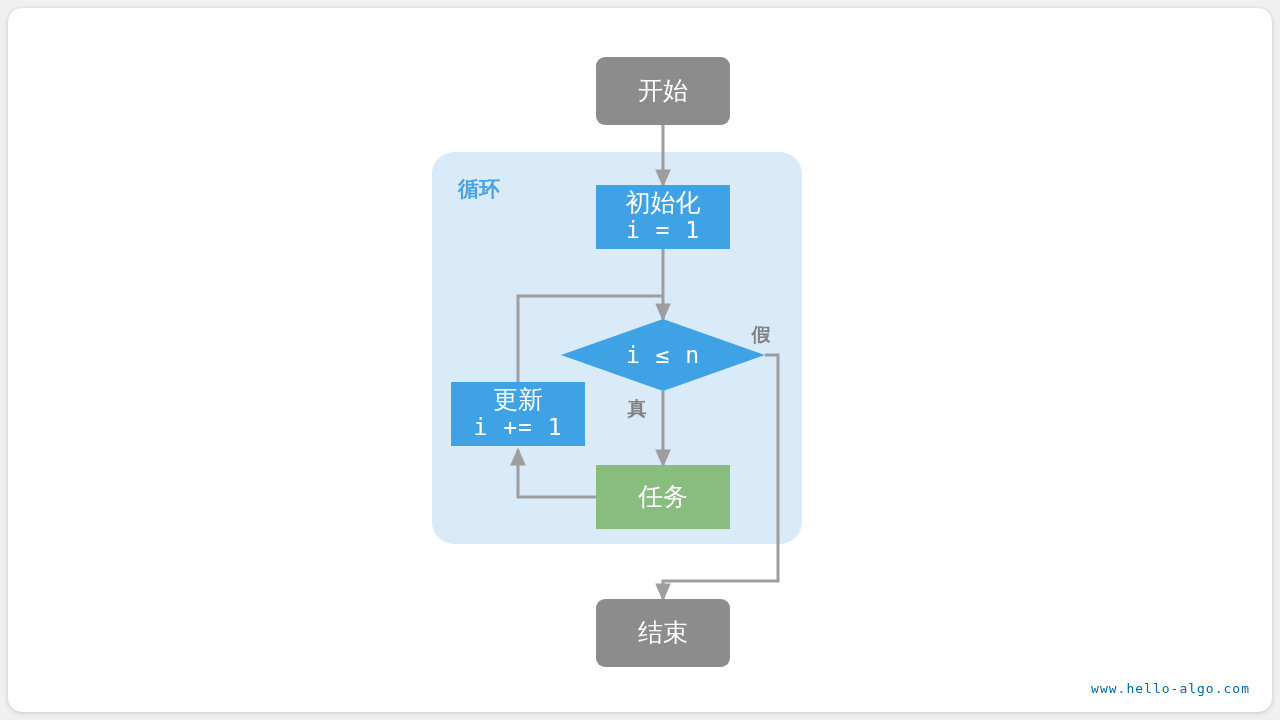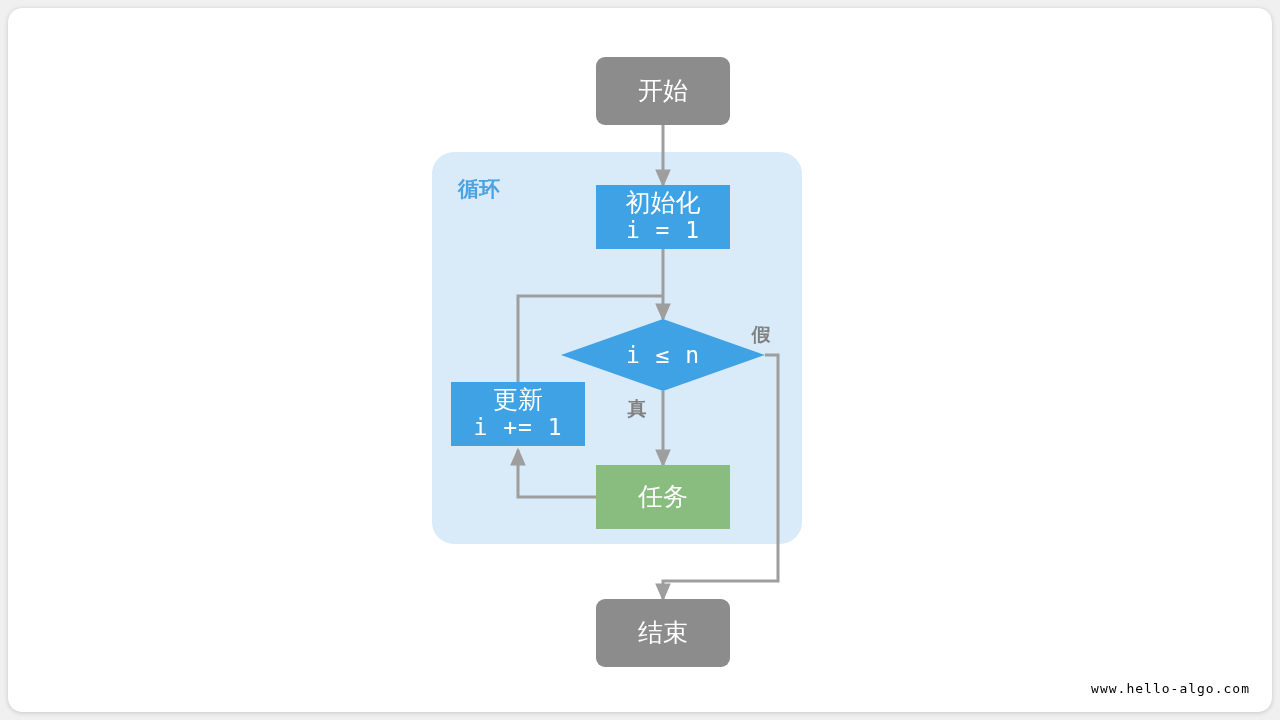--- a/index.html
+++ b/index.html
@@ -63,21 +63,21 @@
     text-anchor: start;
     dominant-baseline: middle;
   }
   .watermark {
     position: absolute;
     right: 22px;
     bottom: 16px;
     font-family: "DejaVu Sans Mono", "Liberation Mono", monospace;
     font-size: 13px;
     letter-spacing: 1px;
-    color: #000000;
+    color: #0369a1;
     user-select: none;
   }
   .edge-line { stroke: #9e9e9e; stroke-width: 3; fill: none; }
 </style>
 </head>
 <body>
 
 <div id="page">
   <div id="card">
 

